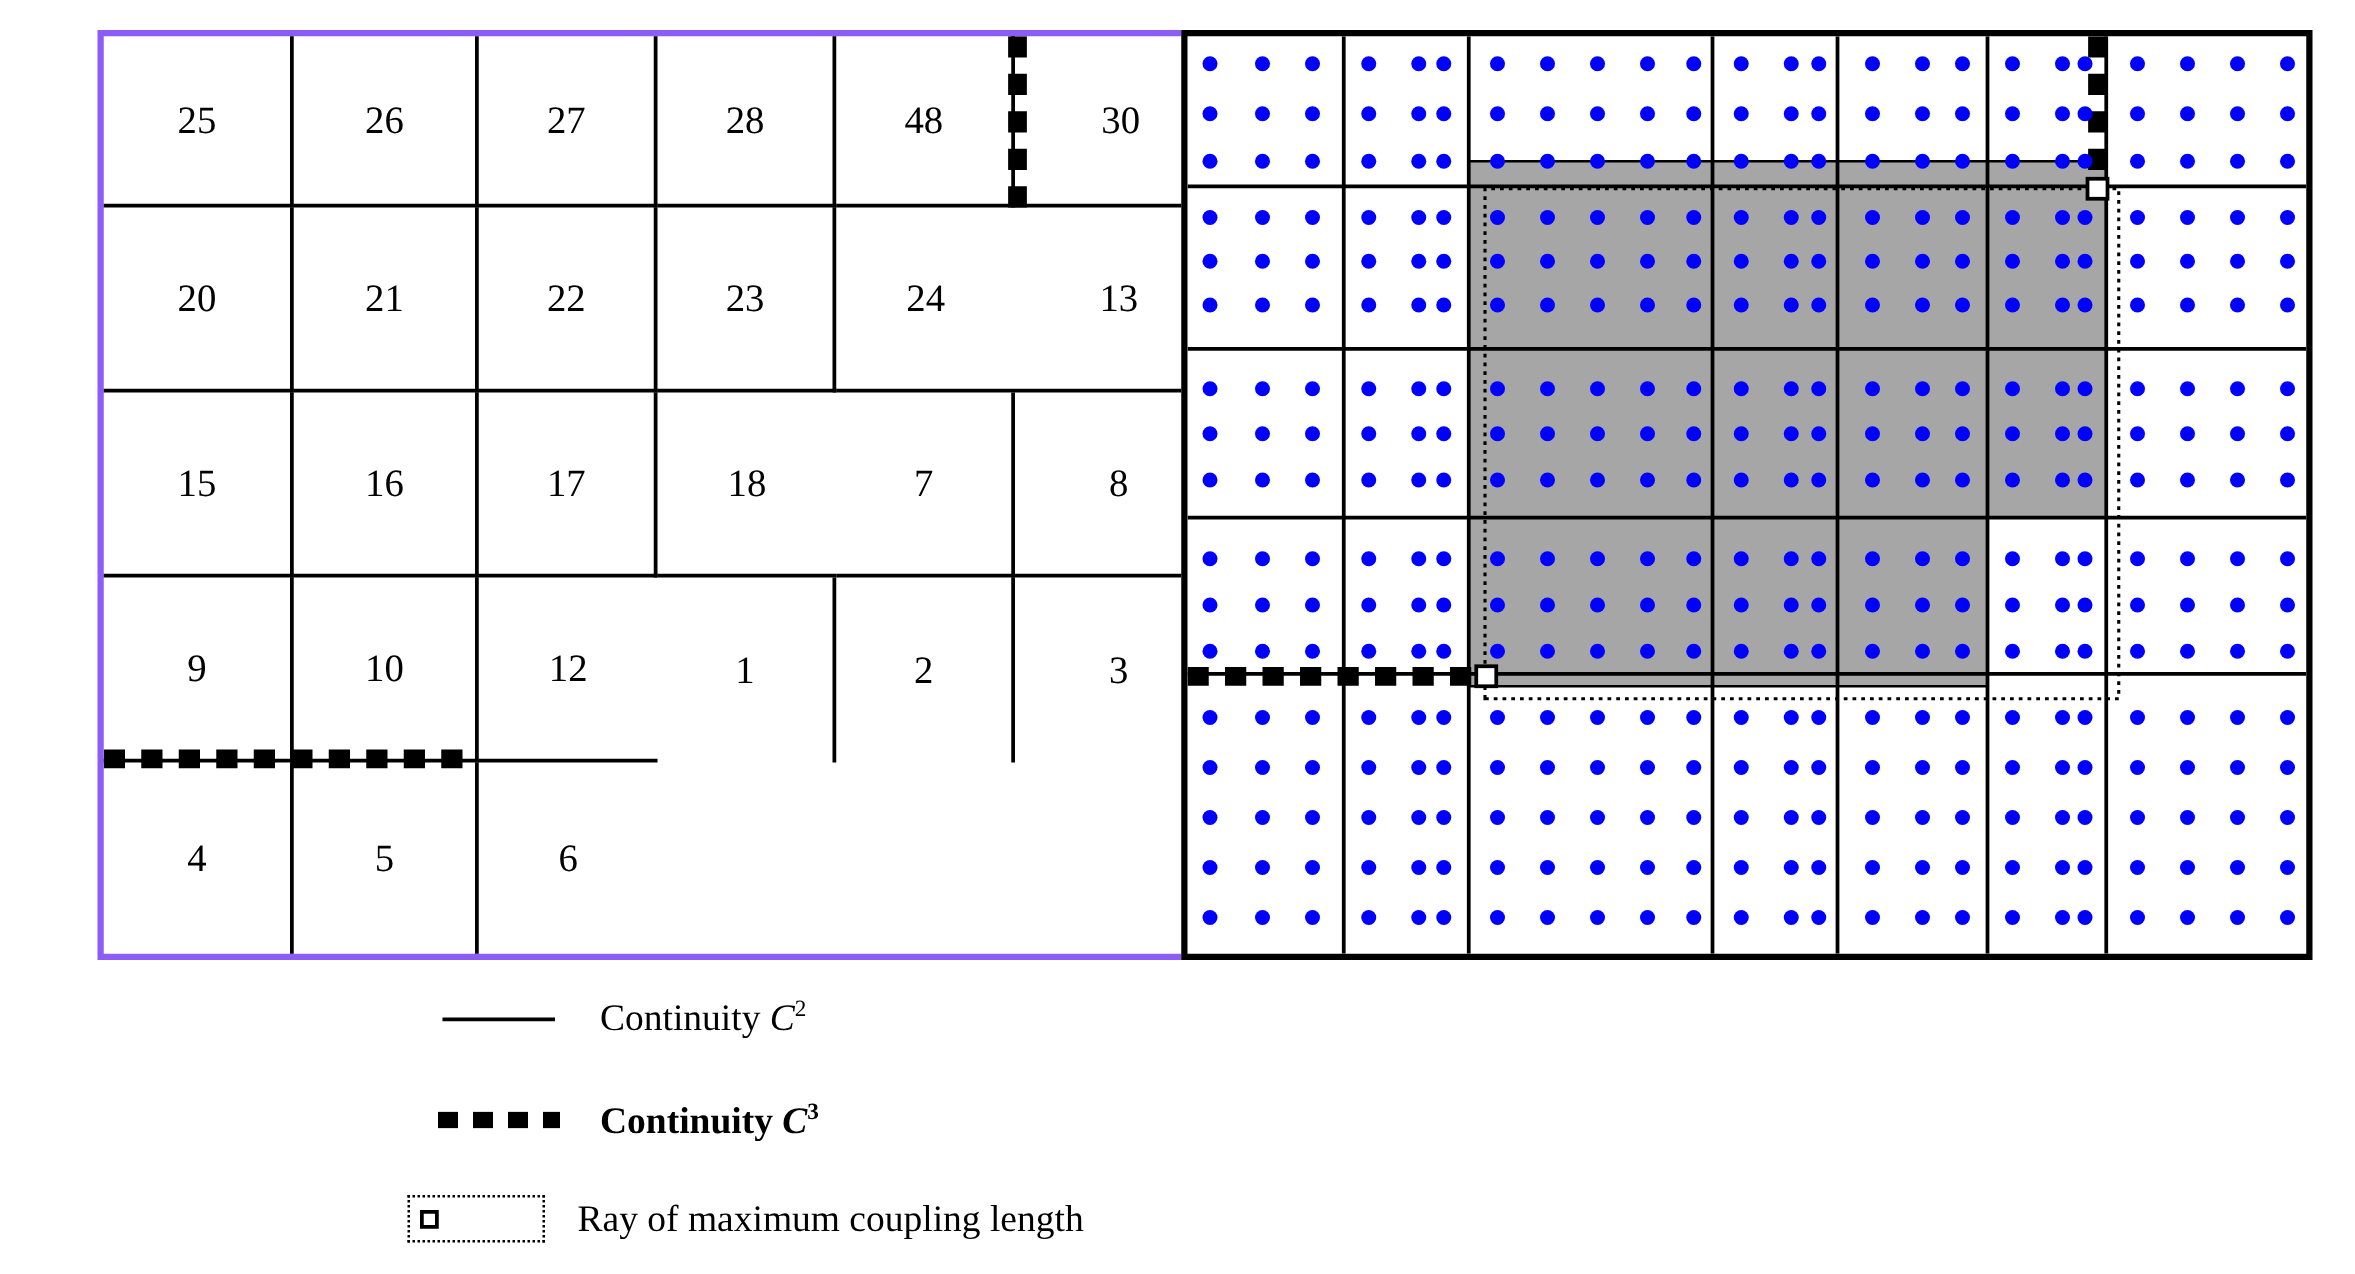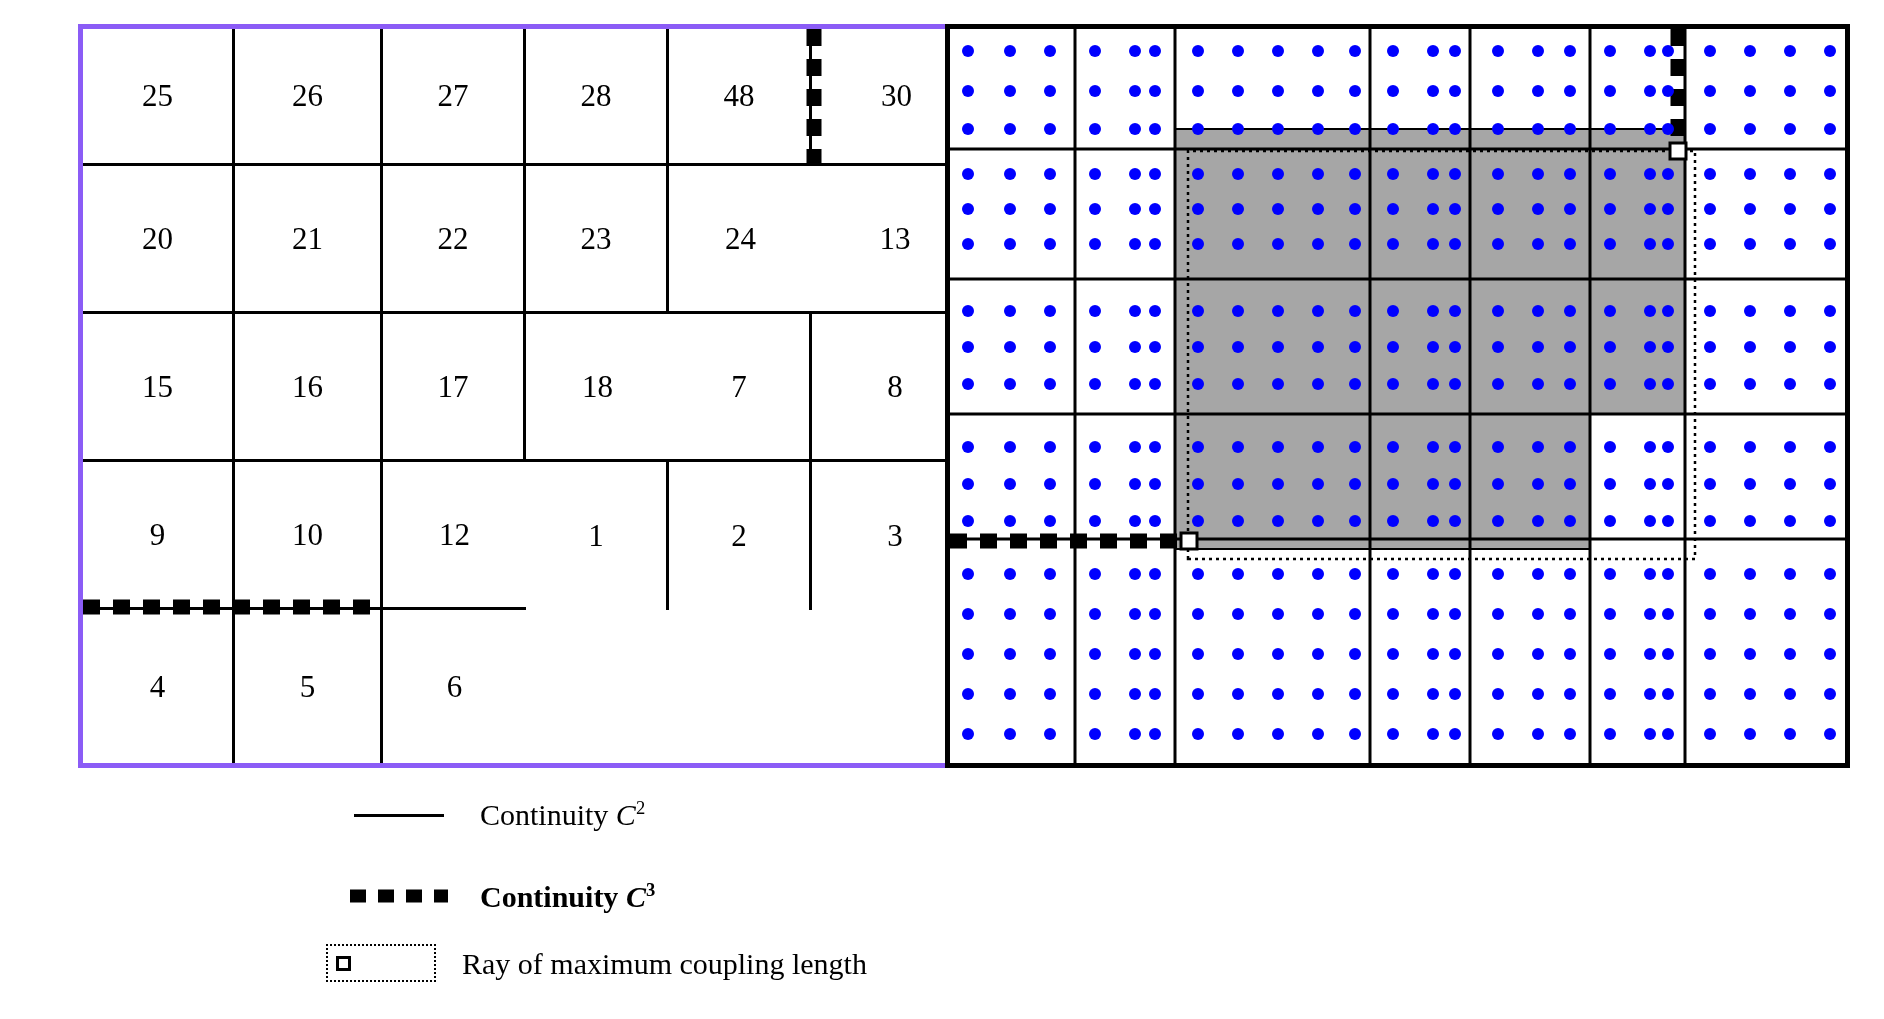--- a/index.html
+++ b/index.html
@@ -645,21 +645,21 @@
     <div class="legend-row" style="left:0px; top:0px;">
       <span class="legend-sample sample-solid"></span>
       <span class="legend-label"><span>Continuity </span><span class="cal">C</span><span class="sup">2</span></span>
     </div>
 
     <div class="legend-row" style="left:0px; top:82px;font-weight:bold;">
       <span class="legend-sample sample-thick-dotted"></span>
       <span class="legend-label"><span>Continuity </span><span class="cal">C</span><span class="sup">3</span></span>
     </div>
 
-    <div class="legend-row" style="left:-18px; top:150px;">
+    <div class="legend-row" style="left:-18px; top:162px;">
       <span class="legend-sample">
         <span class="sample-ray">
           <span class="knot"></span>
         </span>
       </span>
       <span class="legend-label">Ray of maximum coupling length</span>
     </div>
 
   </div>
 </div>

